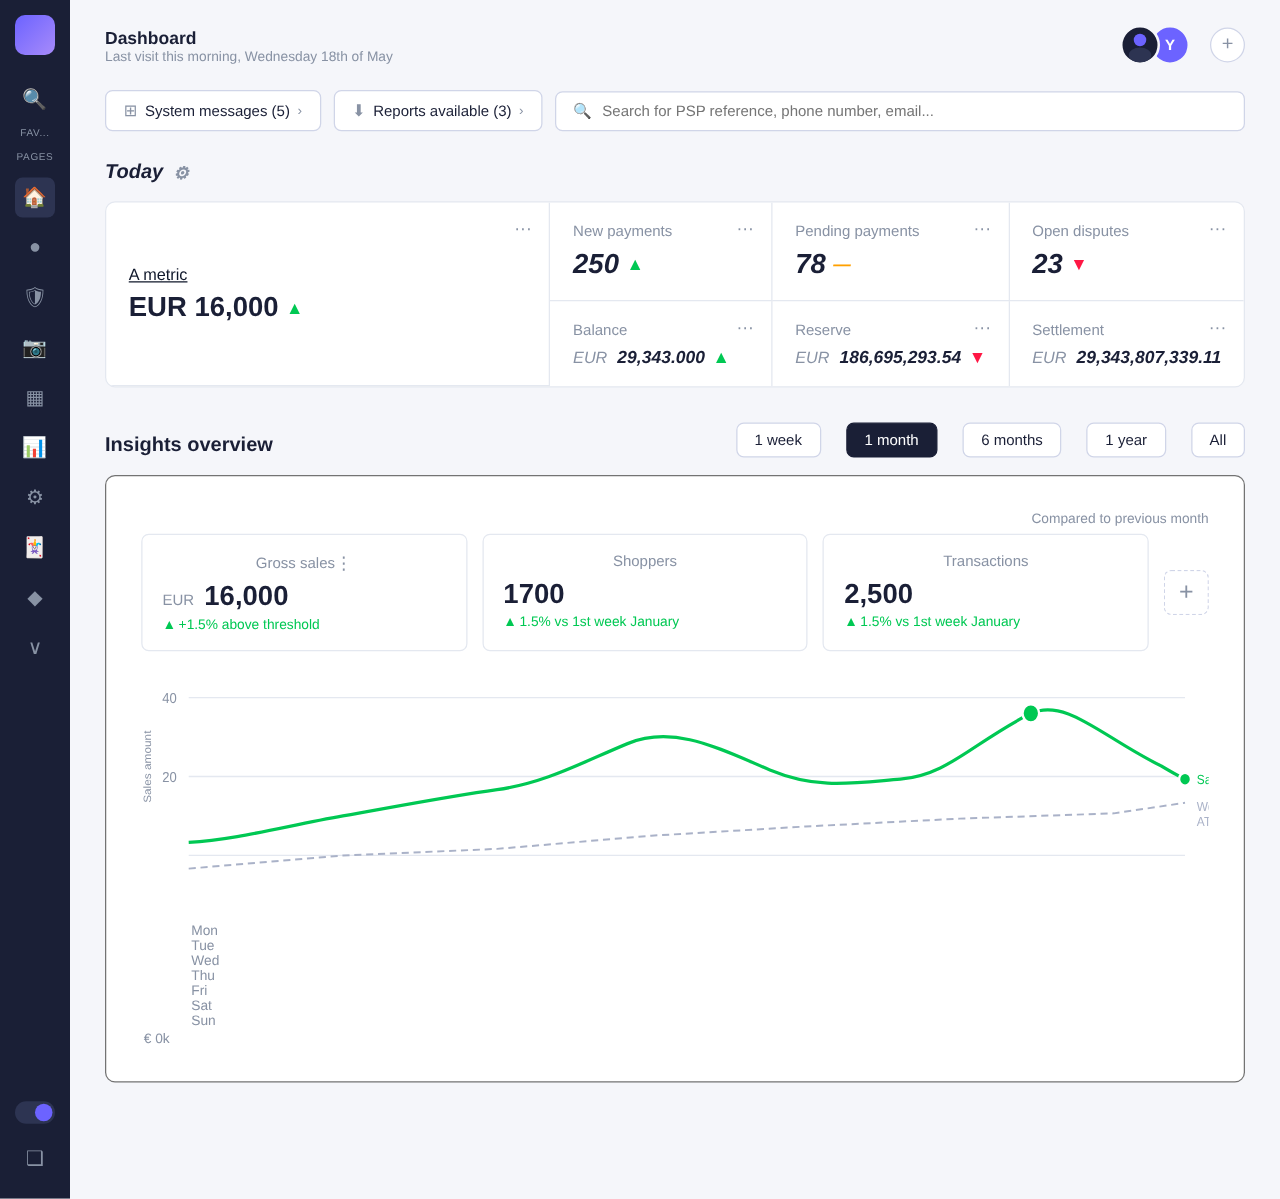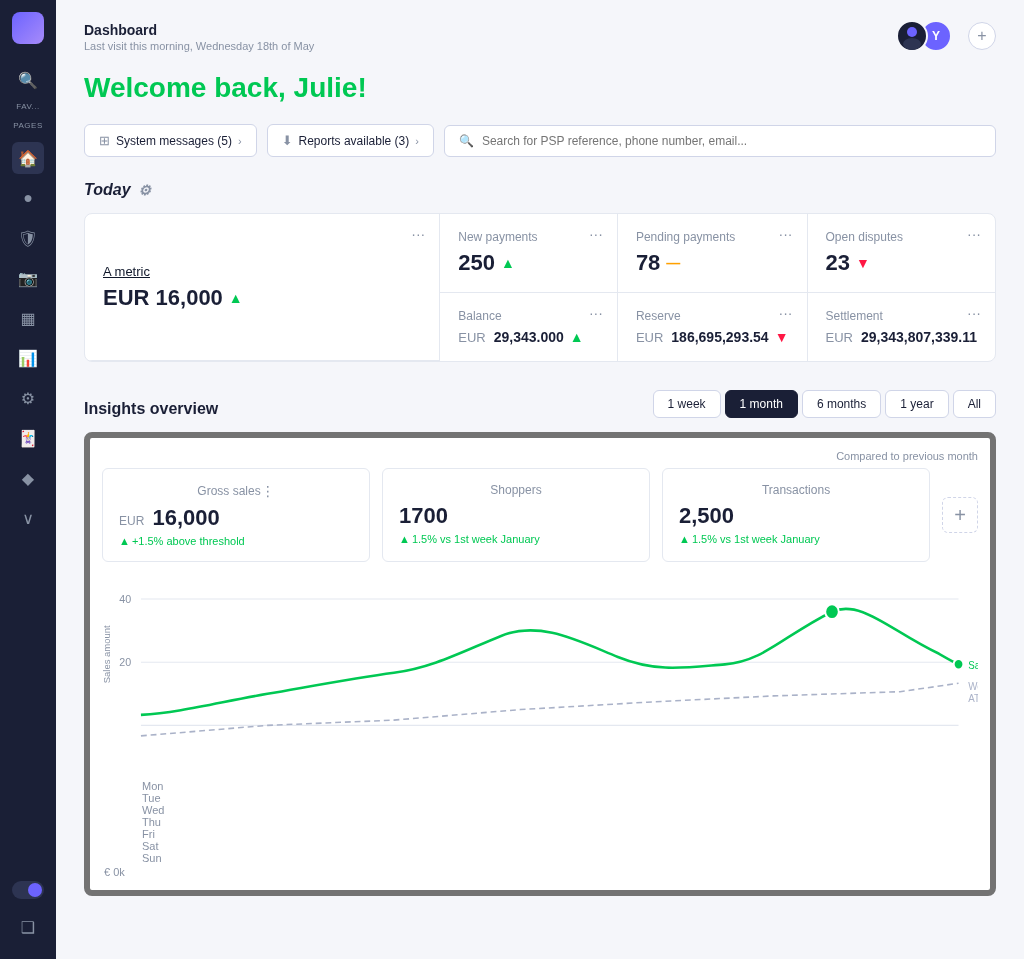--- a/index.html
+++ b/index.html
@@ -198,61 +198,61 @@
       flex-direction: column;
       justify-content: center;
     }
     .metric-card.big .label { font-size: 13px; color: #0f172a; margin-bottom: 6px; text-decoration: underline; }
     .metric-card.big .value { font-size: 22px; font-weight: 700; color: #1a1f36; display: flex; align-items: center; gap: 6px; }
     .metric-dots {
       position: absolute; top: 12px; right: 14px;
       color: #8892a4; font-size: 14px; cursor: pointer;
     }
     .metric-name { font-size: 12px; color: #8892a4; margin-bottom: 6px; }
-    .metric-value { font-size: 22px; font-weight: 700; color: #1a1f36; display: flex; align-items: center; gap: 6px; }
+    .metric-value { font-size: 22px; font-weight: 700; color: #1a1f36; display: flex; align-items: center; gap: 6px; font-style: italic; }
     .metric-value.small { font-size: 14px; }
     .arrow-up { color: #00c853; font-size: 14px; }
     .arrow-down { color: #ff1744; font-size: 14px; }
     .arrow-neutral { color: #ffa000; font-size: 14px; }
     .metric-prefix { font-size: 13px; font-weight: 400; color: #8892a4; margin-right: 2px; }
 
     
     .insights-header {
       display: flex;
       justify-content: space-between;
       align-items: flex-end;
       margin-bottom: 14px;
     }
     .insights-title {
       font-size: 16px; font-weight: 700; color: #1a1f36;
     }
     .time-filters {
-      display: flex; gap: 4px;
+      display: flex; gap: 20px;
     }
     .time-btn {
       padding: 6px 14px;
       border: 1px solid #d0d5e8;
       border-radius: 6px;
       background: #fff;
       font-size: 12px;
       color: #1a1f36;
       cursor: pointer;
     }
     .time-btn.active {
       background: #1a1f36;
       color: #fff;
       border-color: #1a1f36;
     }
 
     
     .insights-panel {
       background: #fff;
-      border: 6px solid #737373;
+      border: 1px solid #737373;
       border-radius: 8px;
-      padding: 12px;
+      padding: 28px;
     }
     .insight-cards-row {
       display: flex;
       gap: 12px;
       margin-bottom: 16px;
       align-items: stretch;
     }
     .insight-card {
       flex: 1;
       padding: 14px 16px;
@@ -339,21 +339,20 @@
               <circle cx="14" cy="10" r="5" fill="#6c63ff"></circle>
               <ellipse cx="14" cy="22" rx="9" ry="6" fill="#2d3452"></ellipse>
             </svg>
         </div>
         <div class="avatar a2">Y</div>
       </div>
       <button class="btn-plus">+</button>
     </div>
   </div>
 
-  <div class="welcome-text">Welcome back, Julie!</div>
 
   <div class="action-bar">
     <button class="action-btn">
       <span class="icon">⊞</span>
       <span>System messages (5)</span>
       <span class="chevron">›</span>
     </button>
     <button class="action-btn">
       <span class="icon">⬇</span>
       <span>Reports available (3)</span>

